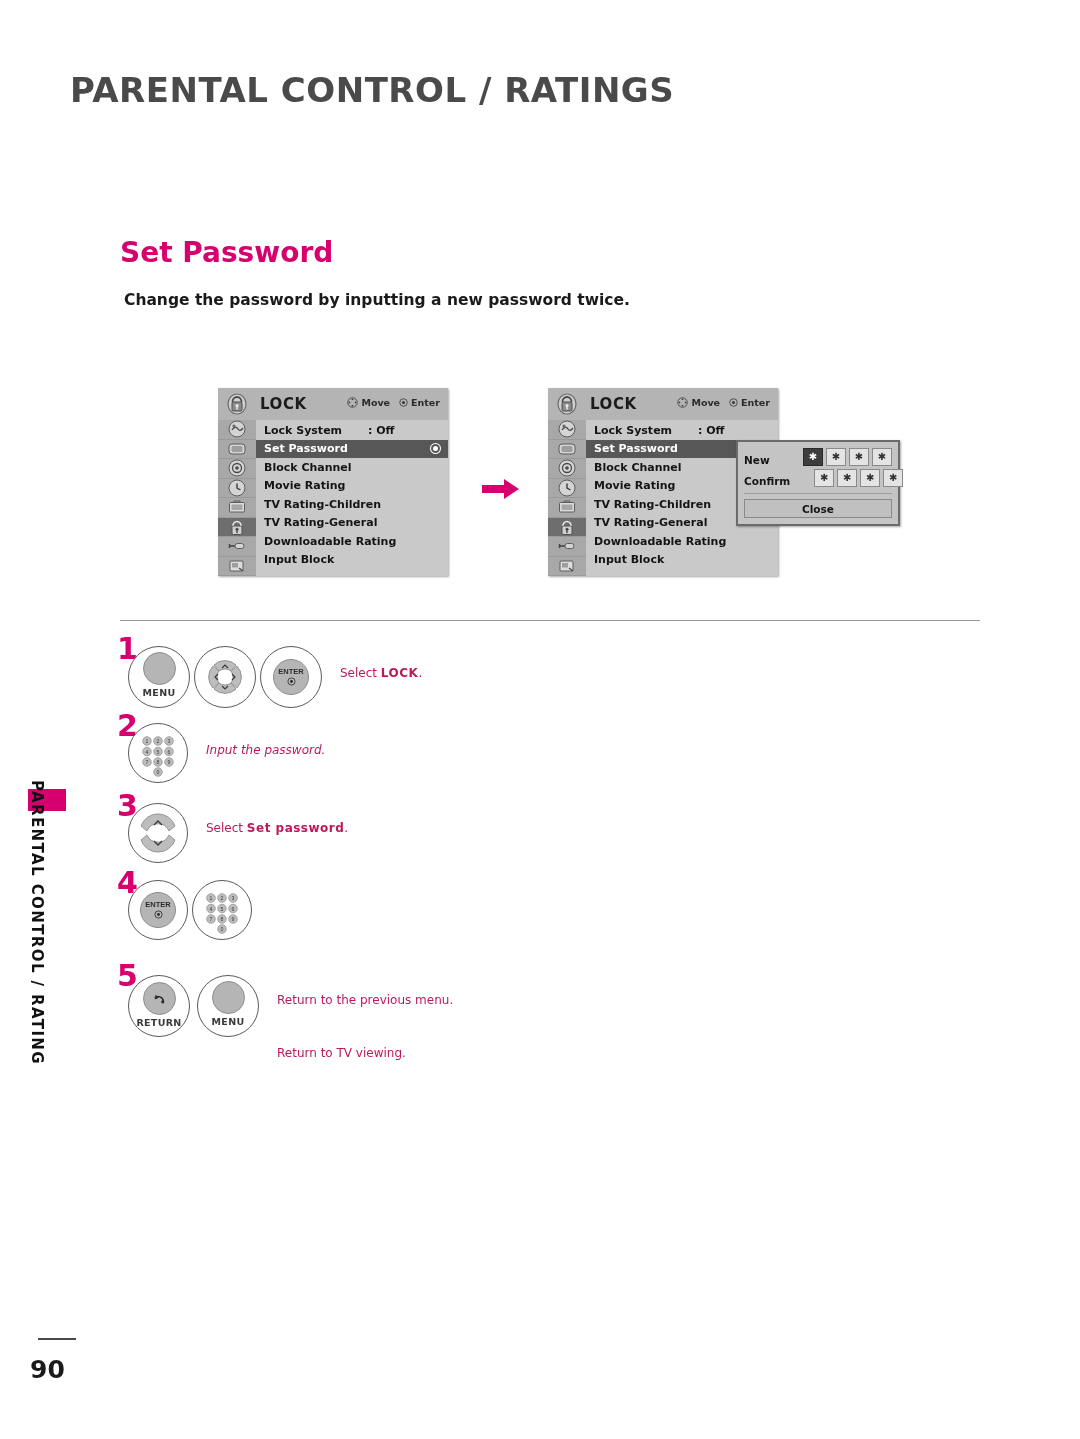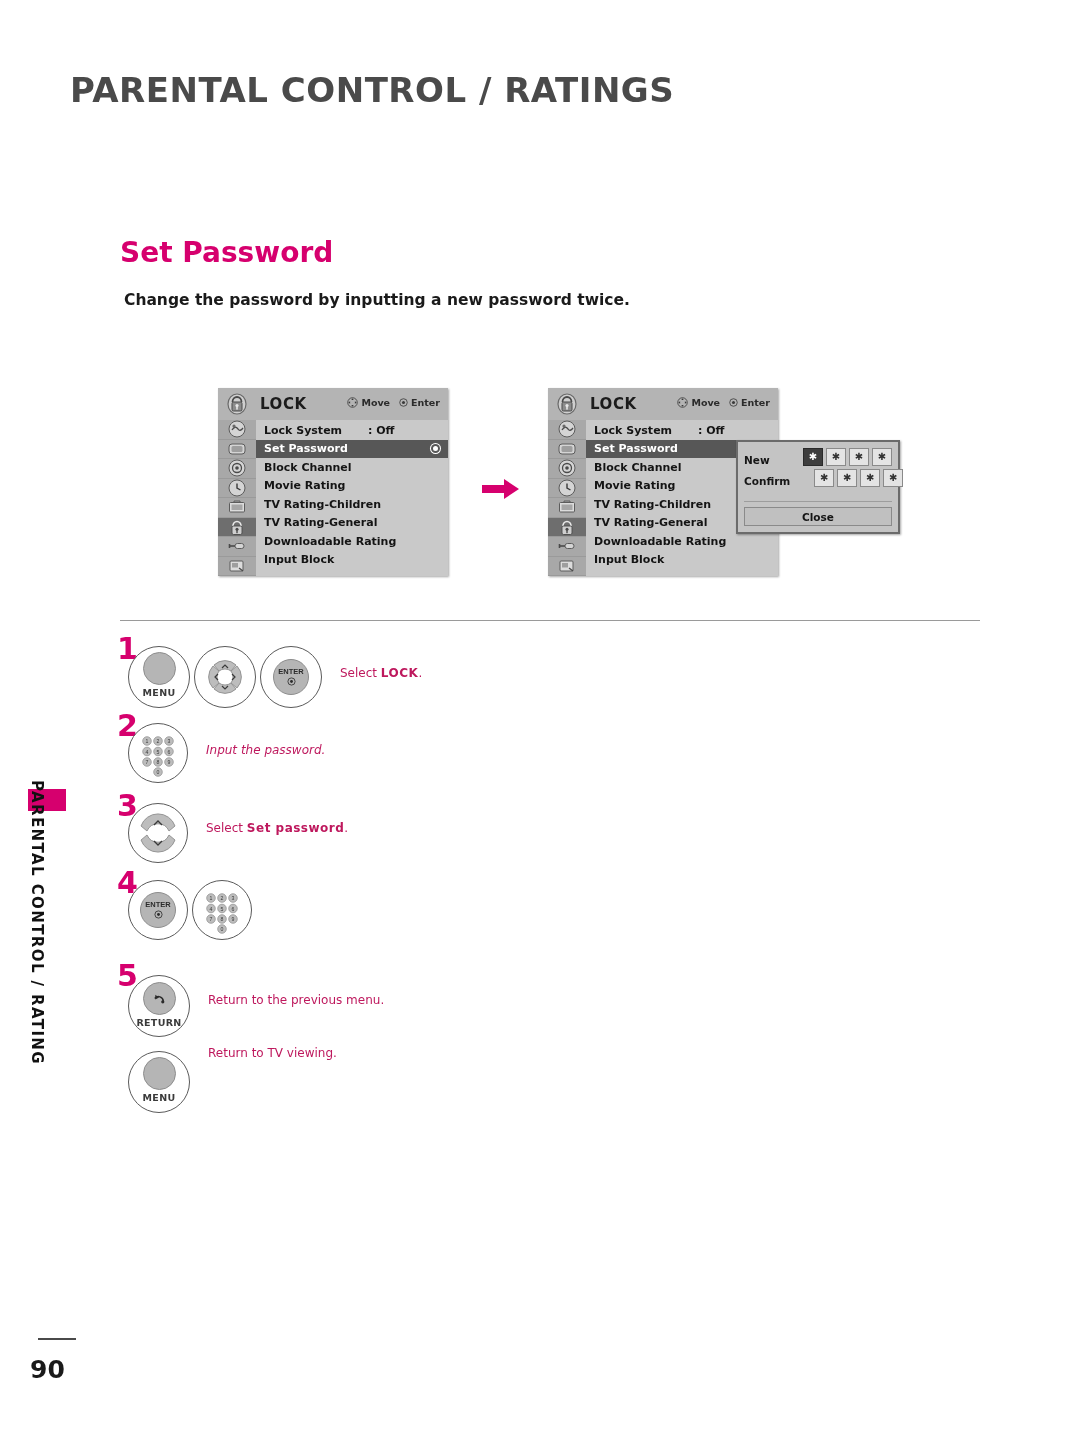--- a/index.html
+++ b/index.html
@@ -156,21 +156,21 @@
     background: #e4e4e4;
     border: 1px solid #8a8a8a;
     display: flex; align-items: center; justify-content: center;
     font-size: 10px; color: #333;
     line-height: 1;
   }
   .pw-box.focus {
     background: #3d3d3d; color: #ffffff; border-color: #2a2a2a;
   }
   #pw-close {
-    margin-top: 14px;
+    margin-top: 6px;
     border-top: 1px solid #9d9d9d;
     padding-top: 5px;
   }
   #pw-close-btn {
     background: #c0c0c0;
     border: 1px solid #8a8a8a;
     height: 17px;
     display: flex; align-items: center; justify-content: center;
     font-size: 10.5px; font-weight: bold; color: #141414;
   }
@@ -639,21 +639,21 @@
           <text x="37" y="37.2" font-size="5.2" text-anchor="middle" fill="#3a3a3a" font-family="Liberation Sans, sans-serif">9</text>
           <circle cx="26" cy="45" r="4.3" fill="#bdbdbd" stroke="#8d8d8d" stroke-width="0.7"></circle>
           <text x="26" y="47.2" font-size="5.2" text-anchor="middle" fill="#3a3a3a" font-family="Liberation Sans, sans-serif">0</text>
         </svg>
     </div>
   </div>
 </div>
 
 <div class="step" style="left:122px; top:975px;">
   <div class="step-num" style="left:-5px; top:-14px;">5</div>
-  <div style="margin-left:6px; display:flex; flex-direction:column; gap:14px;">
+  <div style="margin-left:6px; display:flex; flex-direction:row; gap:7px;">
     <div class="btn-round">
       <div class="btn-inner-circle" style="margin-top:-3px;">
         <svg width="17" height="15" viewBox="0 0 18 16">
           <path d="M13 11 a5 5 0 0 0 -9 -3" fill="none" stroke="#2b2b2b" stroke-width="1.6"></path>
           <path d="M4.5 4 L4.5 9 L8.5 7 Z" fill="#2b2b2b"></path>
           <circle cx="12.5" cy="11.5" r="1.7" fill="#2b2b2b"></circle>
         </svg>
       </div>
       <div class="btn-caption">RETURN</div>
     </div>

